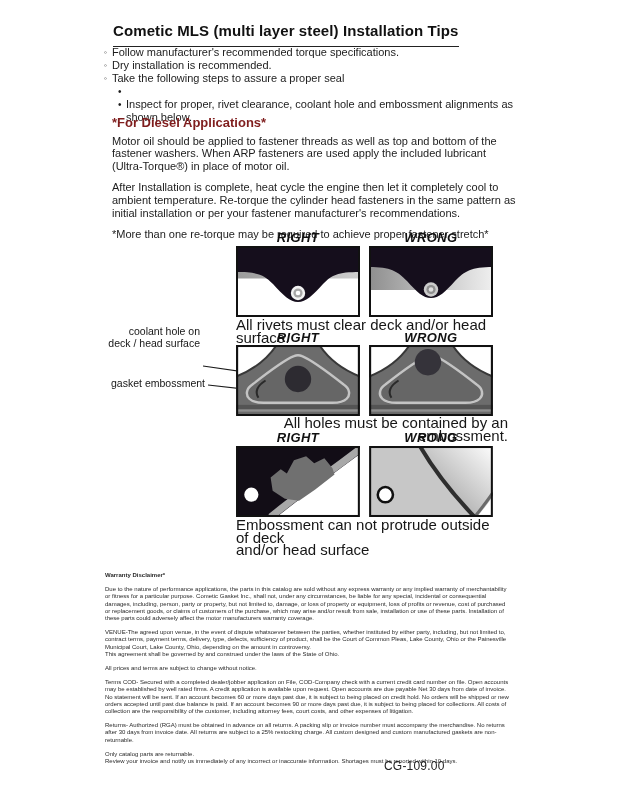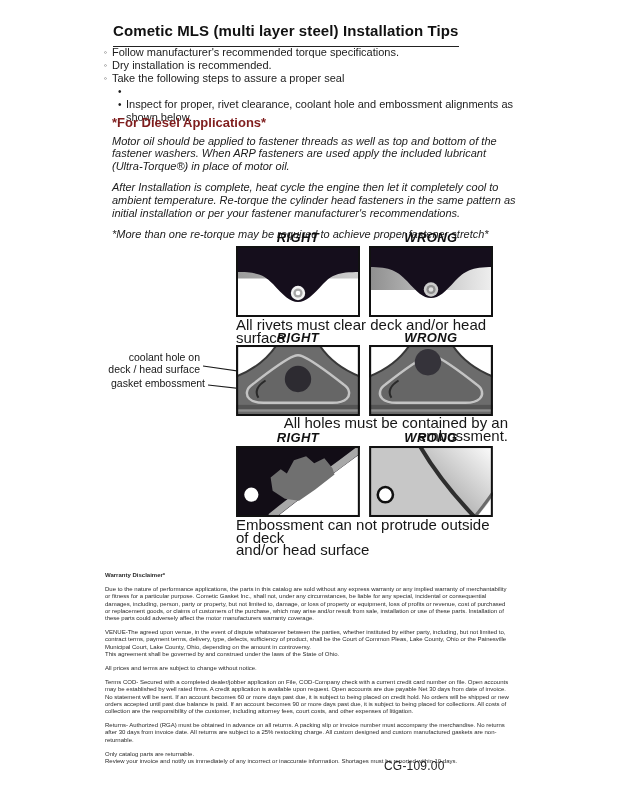--- a/index.html
+++ b/index.html
@@ -17,21 +17,21 @@
     border-bottom:1.5px solid #222;padding-bottom:7px;
     letter-spacing:.1px;
   }
   .bullets{position:absolute;left:104px;top:46px;width:420px;font-size:11px;line-height:13px;}
   .b{display:flex;}
   .b .dot{width:8px;font-size:8px;line-height:13px;flex:0 0 auto;}
   .b.sub{margin-left:14px;}
   .b.sub .dot{font-size:10px;}
   .diesel{position:absolute;left:112px;top:117px;width:412px;font-size:11px;line-height:12.6px;}
   .diesel h2{font-size:13px;font-weight:bold;margin:0 0 5px 0;color:#7f1d1d;}
-  .diesel p{margin:0 8px 9px 0;font-style:italic;}
+  .diesel p{margin:0 8px 9px 0;}
   .dg-label{
     position:absolute;width:124px;text-align:center;
     font-size:13px;font-weight:bold;color:#111;letter-spacing:.4px;font-style:italic;
   }
   .dg-box{position:absolute;width:124px;height:71px;}
   .dg-box svg{display:block;width:124px;height:71px;}
   .caption{position:absolute;font-size:15px;line-height:12.5px;color:#161616;}
   .ann{position:absolute;font-size:10.5px;line-height:11.5px;text-align:right;color:#161616;}
   .leaders{position:absolute;left:0;top:0;width:618px;height:800px;pointer-events:none;}
   .legal{position:absolute;left:105px;top:572px;width:406px;font-size:6px;line-height:7.2px;color:#2a2a2a;}
@@ -117,21 +117,21 @@
       </g>
       <rect x="1" y="1" width="122" height="69" fill="none" stroke="#111" stroke-width="2"></rect>
     </svg>
   </div>
 
   <div class="caption" style="left:236px;top:319px;width:270px;">All rivets must clear deck and/or head surface.</div>
 
   <div class="dg-label" style="left:236px;top:330px;">RIGHT</div>
   <div class="dg-label" style="left:369px;top:330px;">WRONG</div>
 
-  <div class="ann" style="left:100px;top:352px;width:100px;text-align:right;">
+  <div class="ann" style="left:100px;top:326px;width:100px;text-align:right;">
     <span>coolant hole on</span><br>
     <span>deck / head surface</span>
   </div>
   <div class="ann" style="left:100px;top:378px;width:105px;">gasket embossment</div>
 
   <svg class="leaders">
     <line x1="203" y1="366" x2="293" y2="379" stroke="#1a1a1a" stroke-width="1.2"></line>
     <line x1="208" y1="385" x2="262" y2="391" stroke="#1a1a1a" stroke-width="1.2"></line>
   </svg>
 

